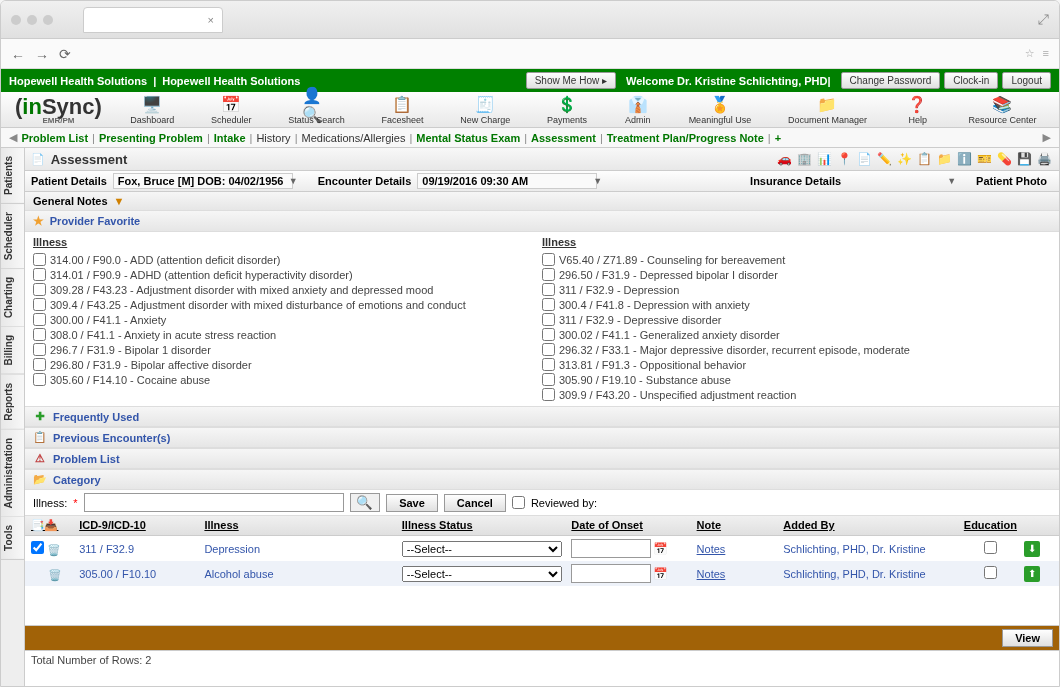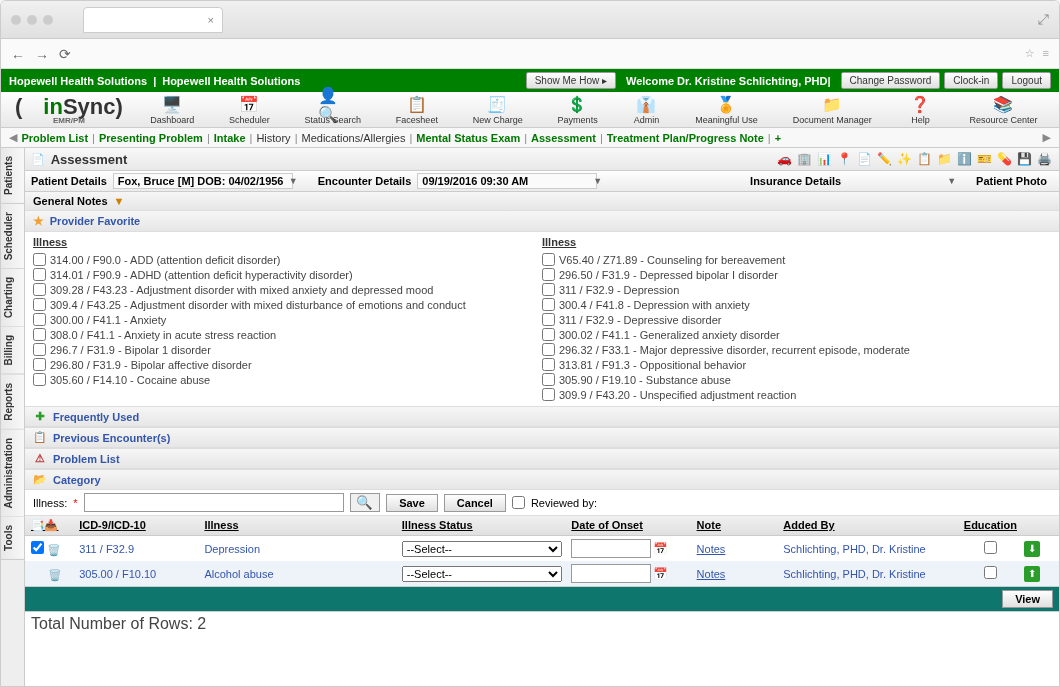--- a/index.html
+++ b/index.html
@@ -11,21 +11,21 @@
 .tab { margin-left: 30px; width: 140px; height: 26px; background: #fff; border-radius: 4px 4px 0 0; border: 1px solid #ccc; display: flex; align-items: center; justify-content: flex-end; padding: 0 8px; color: #888; }
 .expand-icon { margin-left: auto; color: #888; font-size: 14px; }
 .url-bar { height: 30px; background: #fafafa; display: flex; align-items: center; padding: 0 10px; border-bottom: 1px solid #ddd; gap: 10px; }
 .nav-icon { color: #666; font-size: 14px; }
 .right-icons { margin-left: auto; display: flex; gap: 8px; color: #aaa; }
 .green-bar { background: #008000; color: white; padding: 3px 8px; display: flex; align-items: center; font-size: 11px; font-weight: bold; }
 .green-right { margin-left: auto; display: flex; gap: 4px; align-items: center; }
 .gray-btn { background: linear-gradient(#fefefe,#e0e0e0); border: 1px solid #999; padding: 2px 8px; font-size: 10px; border-radius: 2px; color: #333; font-weight: normal; cursor: pointer; }
 .toolbar { background: linear-gradient(#fefefe,#e8e8e8); display: flex; align-items: center; padding: 2px 4px; border-bottom: 1px solid #ccc; }
 .logo { font-size: 22px; font-weight: bold; color: #333; padding: 0 10px; }
-.logo .in { color: #007700; margin-left: 21px; }
+.logo .in { color: #007700; }
 .toolbar-items { display: flex; flex: 1; justify-content: space-around; }
 .toolbar-item { display: flex; flex-direction: column; align-items: center; font-size: 9px; color: #333; cursor: pointer; }
 .toolbar-icon { width: 28px; height: 20px; display: flex; align-items: center; justify-content: center; font-size: 16px; }
 .subnav { background: #f8f8f8; padding: 3px 8px; border-bottom: 1px solid #ccc; font-size: 11px; display: flex; align-items: center; }
 .subnav a { color: #007700; font-weight: bold; cursor: pointer; }
 .subnav .plain { color: #333; }
 .subnav .sep { color: #888; margin: 0 4px; }
 .subnav .play { margin-left: auto; color: #888; }
 .content-area { flex: 1; display: flex; overflow: hidden; }
 .side-tabs { width: 24px; background: #eee; border-right: 1px solid #ccc; display: flex; flex-direction: column; }
@@ -66,22 +66,22 @@
 .col-edu { width: 70px; text-align: center; }
 .col-act { width: 30px; }
 .table-row { display: flex; padding: 3px 6px; align-items: center; font-size: 11px; }
 .table-row.alt { background: #eef2f9; }
 .table-row > div { }
 .link { color: #3355aa; cursor: pointer; }
 .sel { width: 160px; font-size: 11px; }
 .date-input { width: 80px; border: 1px solid #999; padding: 1px; }
 .cal-icon { color: #666; font-size: 12px; margin-left: 2px; cursor: pointer; }
 .green-arrow { background: #2a9d2a; color: white; width: 16px; height: 16px; display: flex; align-items: center; justify-content: center; border-radius: 2px; cursor: pointer; font-size: 10px; }
-.view-row { padding: 3px 6px; display: flex; justify-content: flex-end; background: #0f766e; border-top: 1px solid #ccc; }
-.total-row { padding: 3px 6px; font-size: 16px; color: #444; border-top: 1px solid #ccc; }
+.view-row { padding: 3px 6px; display: flex; justify-content: flex-end; background: #a16207; border-top: 1px solid #ccc; margin-top: 39px; }
+.total-row { padding: 3px 6px; font-size: 11px; color: #444; border-top: 1px solid #ccc; }
 .red-star { color: red; }
 .chk-placeholder { width:14px; height:14px; display:inline-block; }
 </style>
 </head>
 <body>
 
 <div class="browser-frame">
   <div class="browser-chrome">
     <div class="window-dots">
       <div class="window-dot"></div>

